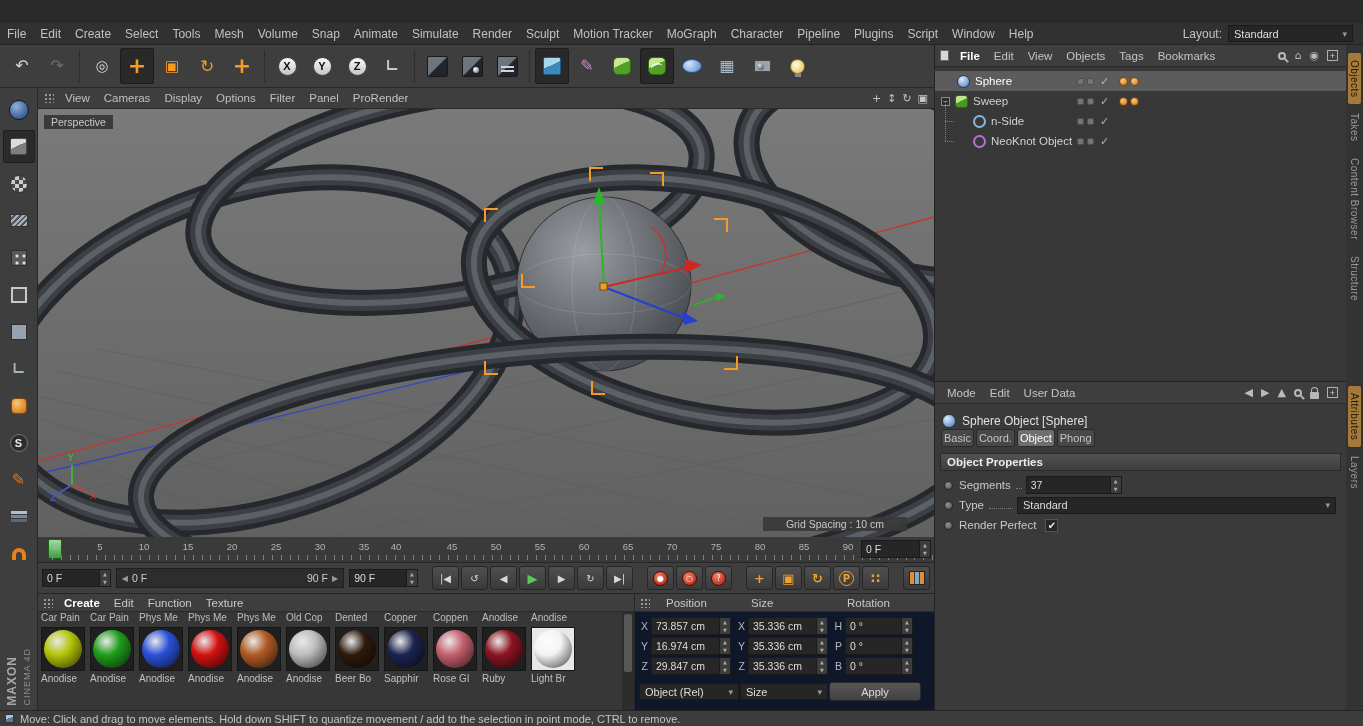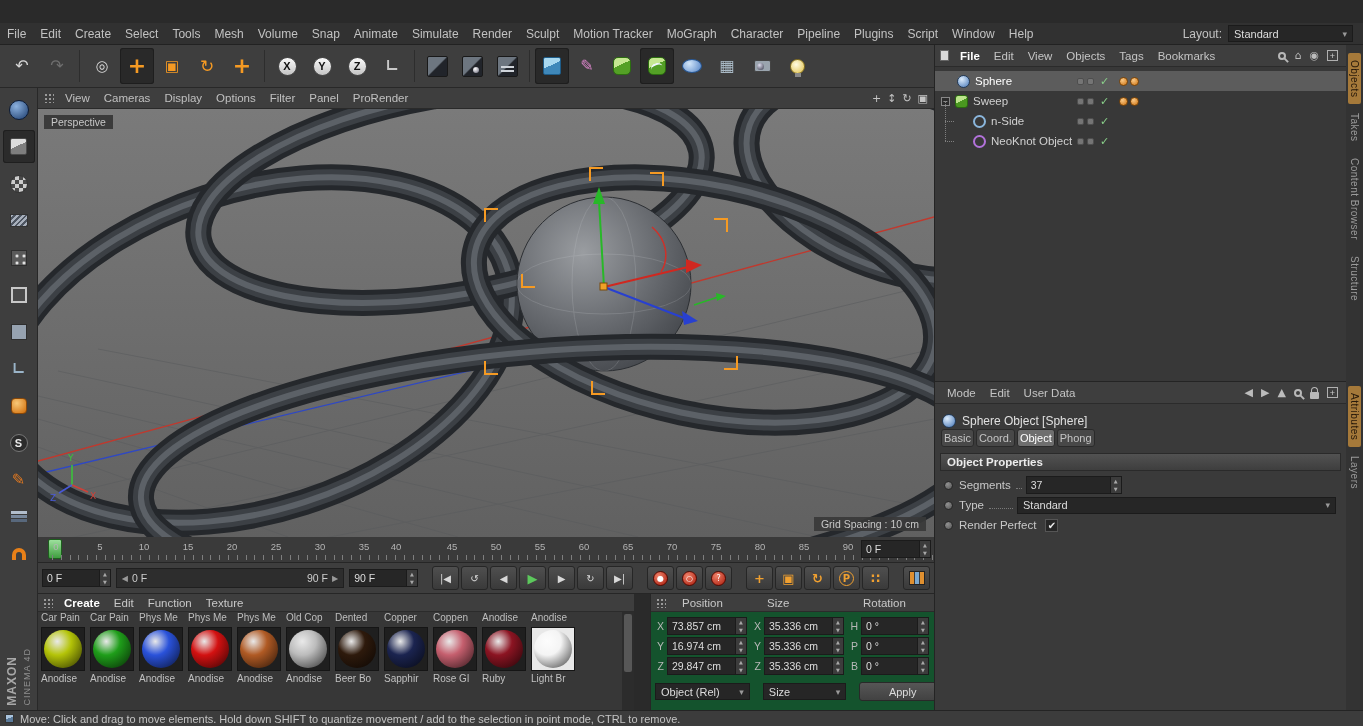--- a/index.html
+++ b/index.html
@@ -100,22 +100,22 @@
   .vp-menu { height:21px; background:#3e3e3e; border-bottom:1px solid #2a2a2a; display:flex; align-items:center;
              font-size:11.5px; color:#c0c0c0; padding-left:6px; }
   .grip { width:10px; height:10px; margin-right:4px;
           background-image:radial-gradient(#9a9a9a 1px, transparent 1.2px); background-size:4px 4px; }
   #vp-nav { margin-left:auto; display:flex; gap:6px; padding-right:6px; }
   .vp-nav-btn { font-size:11px; color:#c4c4c4; font-family:"DejaVu Sans",sans-serif; }
   .vp-canvas { position:absolute; left:0; top:21px; right:0; bottom:0; background:#6e6e6e; overflow:hidden; }
   .vp-canvas svg { position:absolute; left:0; top:0; }
   .vp-cam-label { position:absolute; left:6px; top:6px; background:rgba(56,56,56,.95); color:#c8c8c8;
                   font-size:10.5px; padding:1px 7px; }
-  .vp-grid-label { position:absolute; right:8px; bottom:6px; background:rgba(56,56,56,.9); color:#c8c8c8;
-                  font-size:10.5px; padding:1px 7px; }
+  .vp-grid-label { position:absolute; right:27px; bottom:6px; background:rgba(56,56,56,.9); color:#c8c8c8;
+                  font-size:10.5px; padding:1px 23px; }
 
   
   .ruler { position:absolute; left:38px; top:537px; width:896px; height:26px; background:#3a3a3a;
            border-bottom:1px solid #262626; }
   #ruler-ticks { position:absolute; left:0; top:0; right:78px; bottom:0; overflow:hidden; }
   .ruler-tick { position:absolute; top:4px; transform:translateX(-50%); font-size:9.5px; color:#b4b4b4; }
   .ruler-minor { position:absolute; left:14px; right:0; bottom:2px; height:5px;
                  background:repeating-linear-gradient(90deg,#7e7e7e 0 1px, transparent 1px 8.8px); }
   .frame-marker { position:absolute; left:10px; top:2px; width:14px; height:20px; border-radius:2px;
                   background:linear-gradient(#9de09d,#3f9e3f); border:1px solid #1d5e1d; }
@@ -159,29 +159,29 @@
   .mat-grid { display:flex; padding-left:3px; margin-top:1px; }
   .mat-cell { width:48px; margin-right:1px; flex:0 0 48px; }
   .mat-thumb { width:44px; height:44px; background:#1f1f1f; border:1px solid #151515; position:relative; }
   .mat-thumb.light { background:#e8e8e8; }
   .mat-sphere { position:absolute; left:2px; top:2px; right:2px; bottom:2px; border-radius:50%; }
   .mat-label { font-size:10px; color:#c0c0c0; margin-top:2px; white-space:nowrap; overflow:hidden; width:46px; }
   .mat-scrollbar { position:absolute; right:0; top:18px; width:12px; bottom:0; background:#2c2c2c; }
   .mat-scrollbar .thumb { margin:2px; height:58px; background:#575757; border-radius:2px; }
 
   
-  .coords { position:absolute; left:634px; top:594px; width:300px; height:116px; background:#14532d;
-            border-left:1px solid #262626; font-size:11px;margin-left:16px; }
+  .coords { position:absolute; left:634px; top:594px; width:300px; height:116px; background:#0f172a;
+            border-left:1px solid #262626; font-size:11px; }
   .c-header { height:18px; background:#3e3e3e; border-bottom:1px solid #2b2b2b; display:flex; align-items:center; padding-left:5px; }
   .c-head { font-size:11.5px; color:#c8c8c8; } .c-head.h1{ width:97px; padding-left:12px;} .c-head.h2{ width:96px;} .c-head.h3{}
   #coords-body { padding-top:4px; }
   .c-row { display:flex; align-items:center; padding:1px 0 1px 4px; }
   .c-group { display:flex; align-items:center; gap:3px; margin-right:5px; }
   .c-axis { width:9px; text-align:right; color:#b8b8b8; font-size:10.5px; }
-  .c-bottom { display:flex; align-items:center; gap:13px; padding:6px 4px 0 4px; }
+  .c-bottom { display:flex; align-items:center; gap:1px; padding:6px 4px 0 4px; }
   .btn { background:linear-gradient(#565656,#424242); border:1px solid #292929; border-radius:3px;
          color:#dcdcdc; font-size:11px; display:flex; align-items:center; justify-content:center; }
   .btn.apply { width:92px; height:19px; }
 
   
   .rightpanel { position:absolute; left:934px; top:45px; width:412px; bottom:0; background:#3a3a3a; border-left:1px solid #242424; }
   .panel-menu { height:22px; background:#3e3e3e; border-bottom:1px solid #2b2b2b; display:flex; align-items:center;
                 font-size:11.5px; color:#c4c4c4; padding:0 5px; }
   .pm-right { margin-left:auto; display:flex; align-items:center; gap:8px; padding-right:3px; }
   .pm-icon { font-size:11px; color:#bcbcbc; font-family:"DejaVu Sans",sans-serif; }

